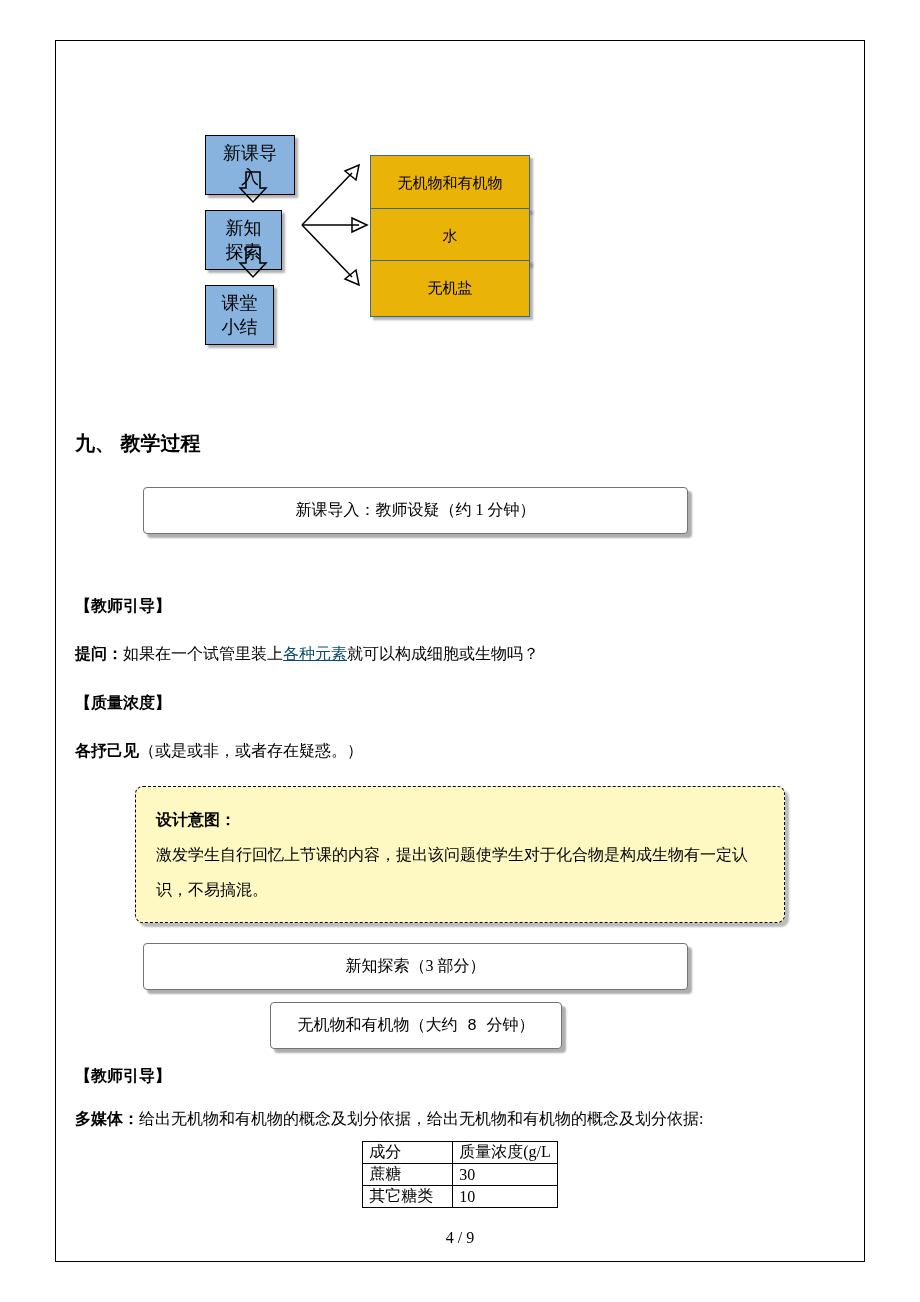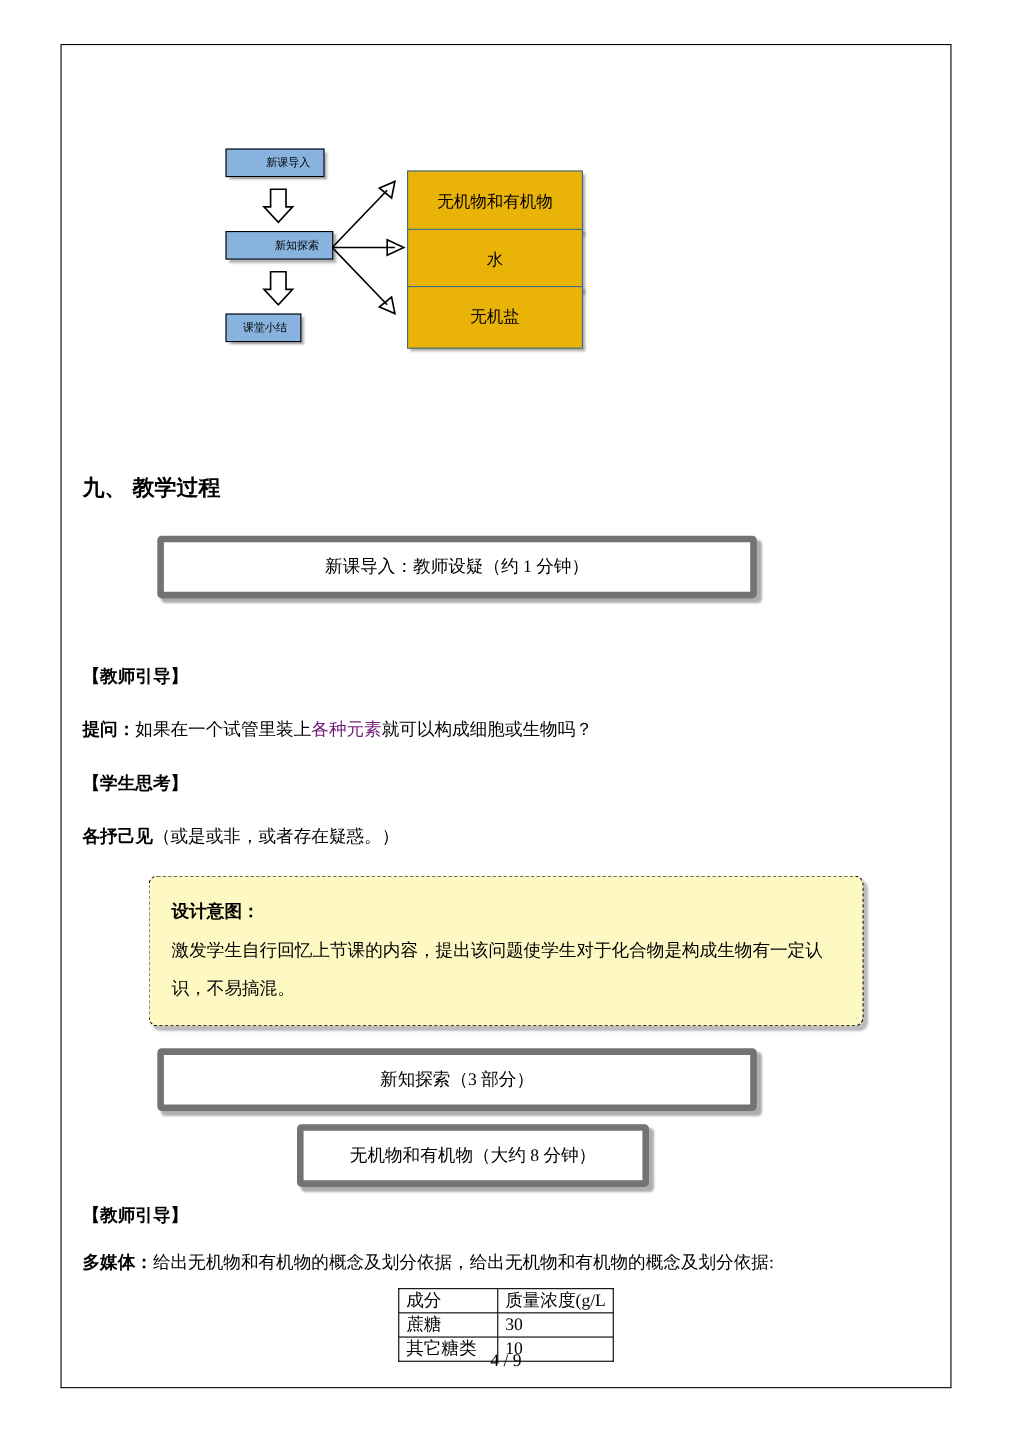--- a/index.html
+++ b/index.html
@@ -30,22 +30,22 @@
     
     .diagram {
       position: relative;
       height: 250px;
       margin-bottom: 80px;
     }
     .box-blue {
       position: absolute;
       background: #87b3de;
       border: 1px solid #000;
-      font-size: 10px;
-      text-align: right;
+      font-size: 18px;
+      text-align: center;
       padding: 5px 12px;
       box-shadow: 3px 3px 2px rgba(100,100,100,0.5);
     }
     .box-cyan {
       position: absolute;
       background: #eab308;
       border: 1px solid #3a6a8e;
       font-size: 15px;
       text-align: center;
       padding: 18px 12px;
@@ -56,40 +56,41 @@
     .section-title {
       font-size: 20px;
       font-weight: bold;
       margin-bottom: 30px;
       font-family: "SimHei", "黑体", sans-serif;
     }
     
     
     .white-box {
       background: #fff;
-      border: 6px solid #737373;
+      border: 1px solid #737373;
       border-radius: 4px;
       padding: 12px 20px;
       text-align: center;
       font-size: 16px;
       margin: 8px auto;
       box-shadow: 4px 4px 2px rgba(120,120,120,0.6);
     }
     
     
     .para {
       font-size: 16px;
       line-height: 2.4;
       margin: 10px 0;
     }
     .bold {
       font-weight: bold;
     }
     .red {
-      color: #701a75;
+      color: #0c4a6e;
+      text-decoration: underline;
     }
     
     
     .dashed-box {
       border: 1.5px dashed #000;
       border-radius: 8px;
       padding: 15px 20px;
       margin: 15px 60px 20px 60px;
       font-size: 16px;
       line-height: 2.2;
@@ -127,21 +128,21 @@
 
   <div class="diagram">
     <div class="box-blue" style="left:130px; top:35px; width:90px;">新课导入</div>
 
     <div style="position:absolute; left:163px; top:70px;">
       <svg width="30" height="36">
         <path d="M 8 2 L 22 2 L 22 18 L 28 18 L 15 32 L 2 18 L 8 18 Z" fill="none" stroke="#000" stroke-width="1.5"></path>
       </svg>
     </div>
 
-    <div class="box-blue" style="left:130px; top:110px; width:98px;">新知探索</div>
+    <div class="box-blue" style="left:130px; top:110px; width:77px;">新知探索</div>
 
     <div style="position:absolute; left:163px; top:145px;">
       <svg width="30" height="36">
         <path d="M 8 2 L 22 2 L 22 18 L 28 18 L 15 32 L 2 18 L 8 18 Z" fill="none" stroke="#000" stroke-width="1.5"></path>
       </svg>
     </div>
 
     <div class="box-blue" style="left:130px; top:185px; width:69px;">课堂小结</div>
 
     <div style="position:absolute; left:222px; top:55px;">
@@ -162,34 +163,34 @@
   <div class="white-box" style="width:545px; margin-left:68px;">新课导入：教师设疑（约 1 分钟）</div>
 
   <div style="height:35px;"></div>
 
   <p class="para bold">【教师引导】</p>
 
   <p class="para">
     <span class="bold">提问：</span><span>如果在一个试管里装上</span><span class="red">各种元素</span><span>就可以构成细胞或生物吗？</span>
   </p>
 
-  <p class="para bold">【学生思考】</p>
+  <p class="para bold">【质量浓度】</p>
 
   <p class="para">
     <span class="bold">各抒己见</span><span>（或是或非，或者存在疑惑。）</span>
   </p>
 
   <div class="dashed-box">
     <div class="bold">设计意图：</div>
     <div>激发学生自行回忆上节课的内容，提出该问题使学生对于化合物是构成生物有一定认识，不易搞混。</div>
   </div>
 
   <div class="white-box" style="width:545px; margin-left:68px;">新知探索（3 部分）</div>
 
-  <div class="white-box" style="width:320px; margin-left:195px; margin-top:12px;">无机物和有机物（大约 8 分钟）</div>
+  <div class="white-box" style="width:292px; margin-left:195px; margin-top:12px;font-family:Liberation Mono, monospace;">无机物和有机物（大约 8 分钟）</div>
 
   <p class="para bold" style="margin-top:5px;">【教师引导】</p>
 
   <p class="para" style="line-height:1.6;">
     <span class="bold">多媒体：</span><span>给出无机物和有机物的概念及划分依据，给出无机物和有机物的概念及划分依据:</span>
   </p>
 
   <table class="ing-table">
     <tbody>
         <tr>

